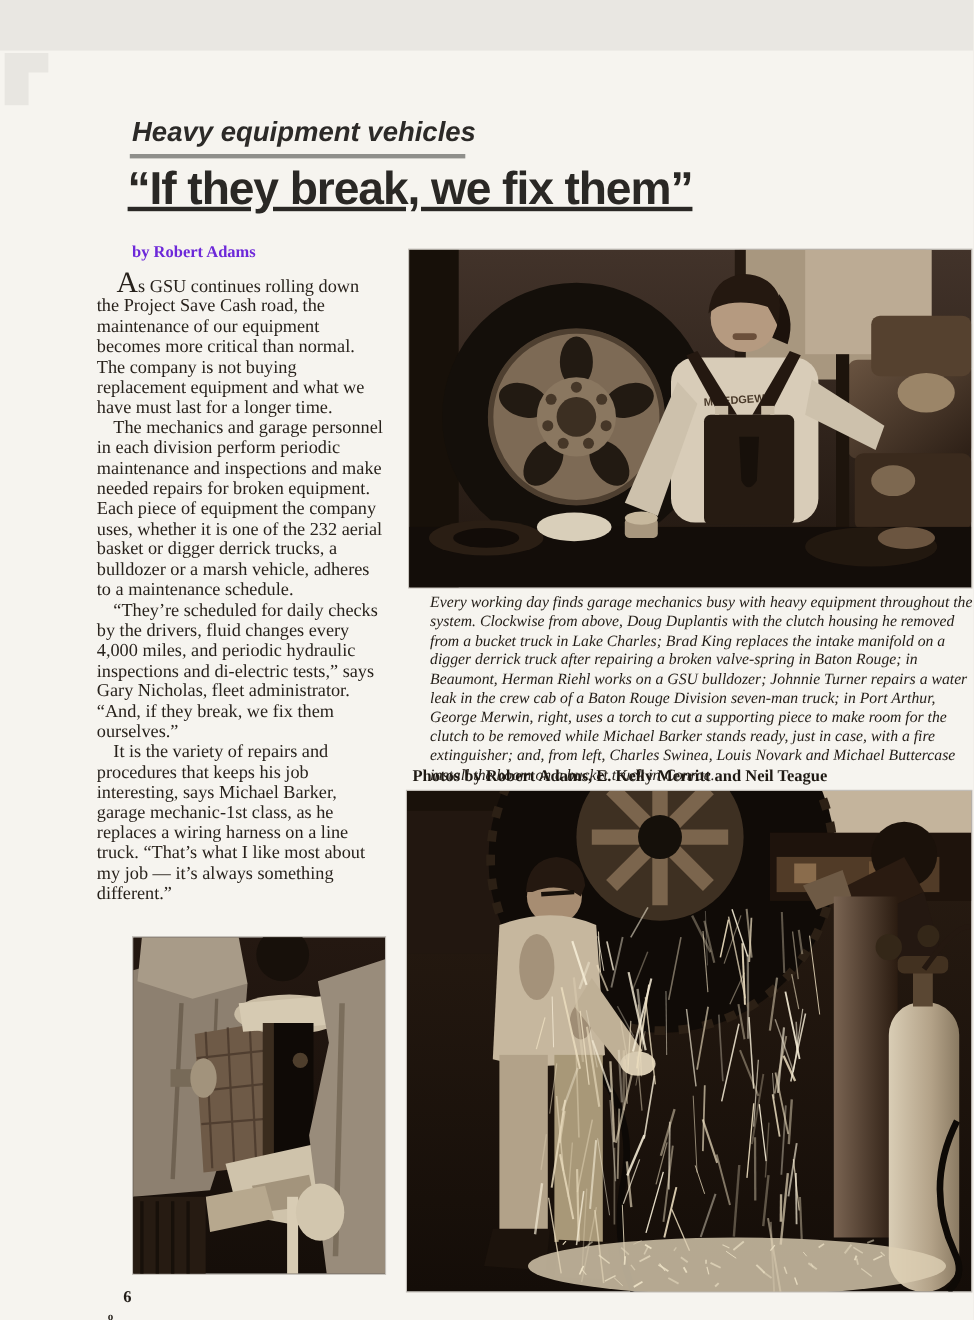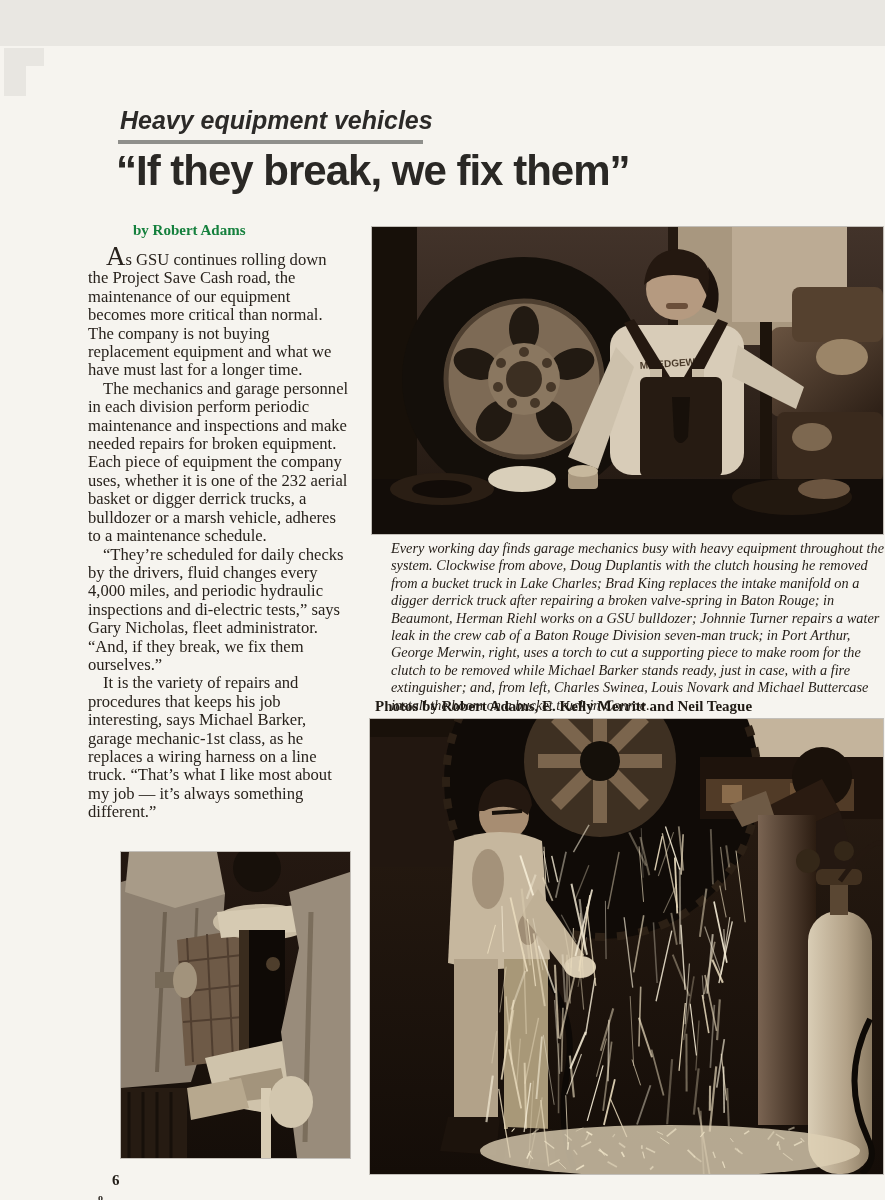--- a/index.html
+++ b/index.html
@@ -6,22 +6,22 @@
   body{width:885px;height:1200px;background:#e9e7e2;font-family:"Liberation Serif",serif;}
   .page{position:relative;width:885px;height:1200px;background:#f6f4ef;overflow:hidden;margin-top:46px;}
   .corner-artifact{position:absolute;left:4px;top:2px;width:86px;height:48px;opacity:.05;}
 
   .kicker{position:absolute;left:120px;top:60px;width:330px;
     font-family:"Liberation Sans",sans-serif;font-style:italic;font-weight:bold;
     font-size:25px;color:#2c2a28;letter-spacing:0;}
   .kicker-rule{position:absolute;left:118px;top:94px;width:305px;height:4px;background:#8f8f8b;}
   .headline{position:absolute;left:116px;top:101px;width:740px;
     font-family:"Liberation Sans",sans-serif;font-weight:bold;font-size:42px;
-    letter-spacing:-1px;color:#2a2825;}
-  .byline{position:absolute;left:133px;top:176px;font-weight:bold;font-size:15px;color:#15803d;}
+    letter-spacing:-1px;color:#2a2825;text-decoration:underline;}
+  .byline{position:absolute;left:120px;top:176px;font-weight:bold;font-size:15px;color:#6d28d9;}
 
   .article-col{position:absolute;left:88px;top:203px;width:262px;
     font-size:16.6px;line-height:18.4px;color:#28221c;text-align:left;}
   .article-col p{margin:0;padding:0;text-indent:15px;}
   .article-col p.first{text-indent:18px;}
   .initial{font-size:27px;line-height:14px;font-weight:normal;}
 
   .photo{position:absolute;display:block;box-shadow:0 0 0 1px rgba(40,28,18,.25);}
   .photo svg{display:block;}
   .photo-top{left:372px;top:181px;width:511px;height:307px;}

